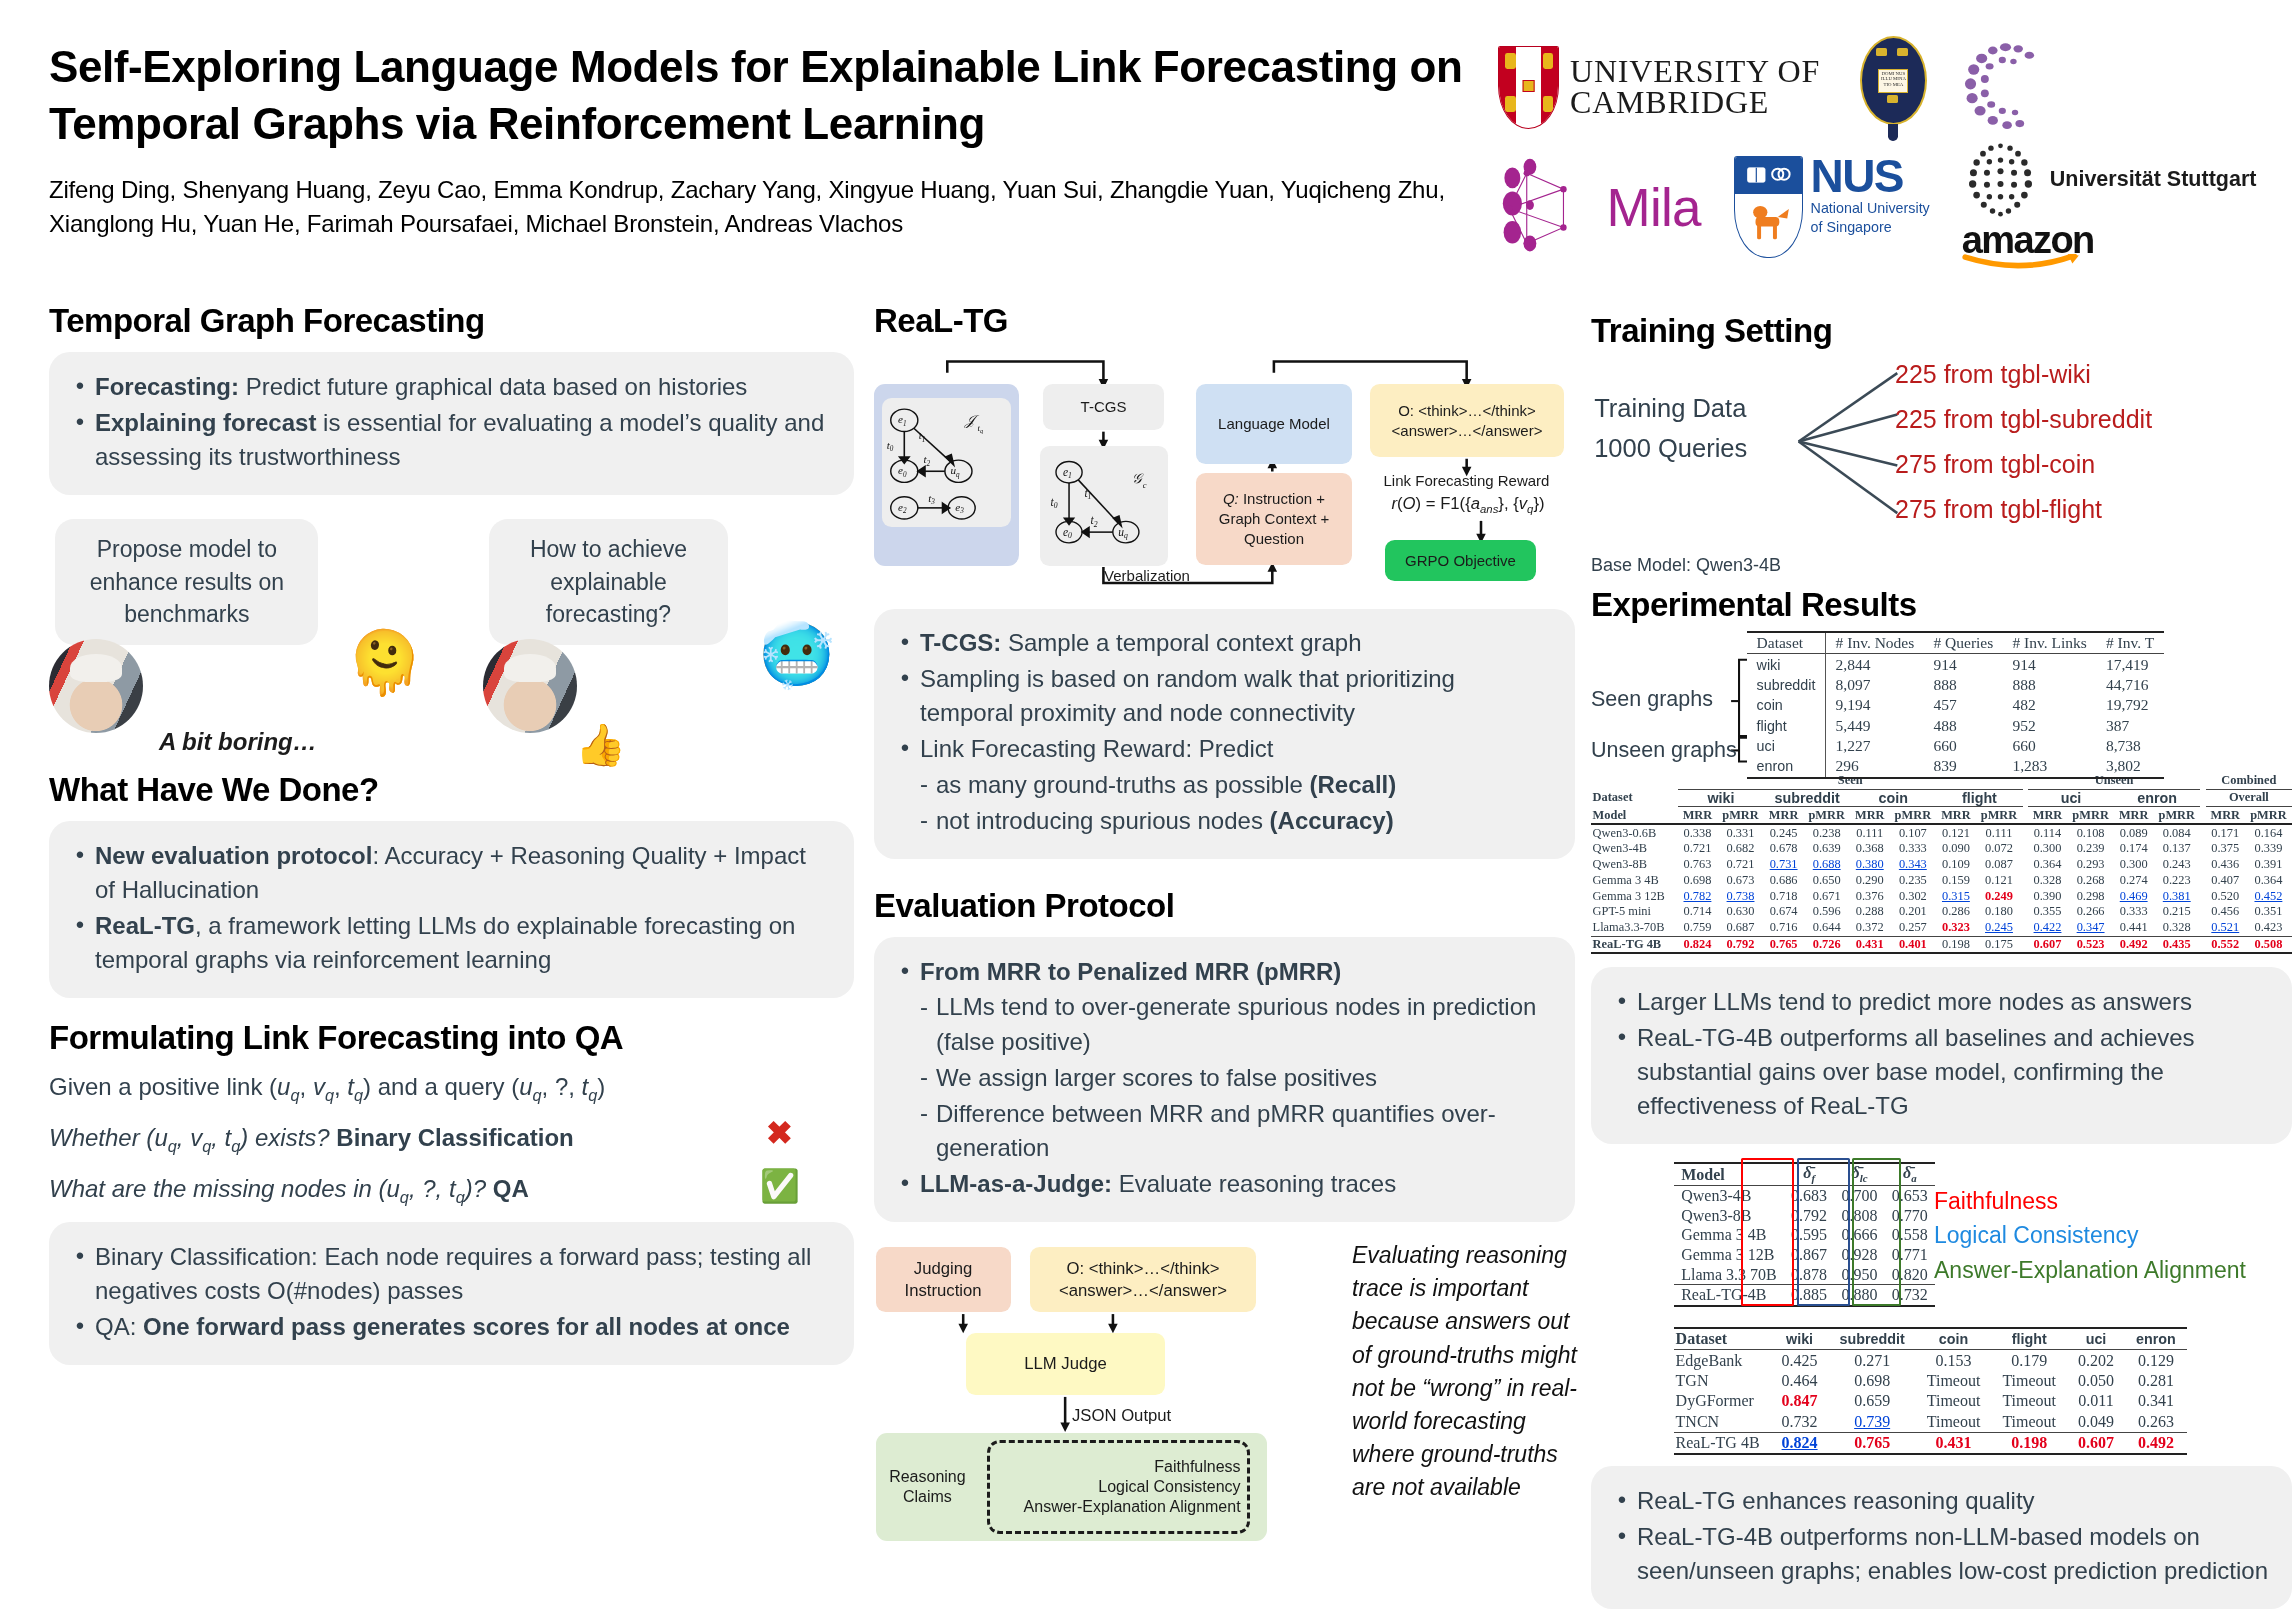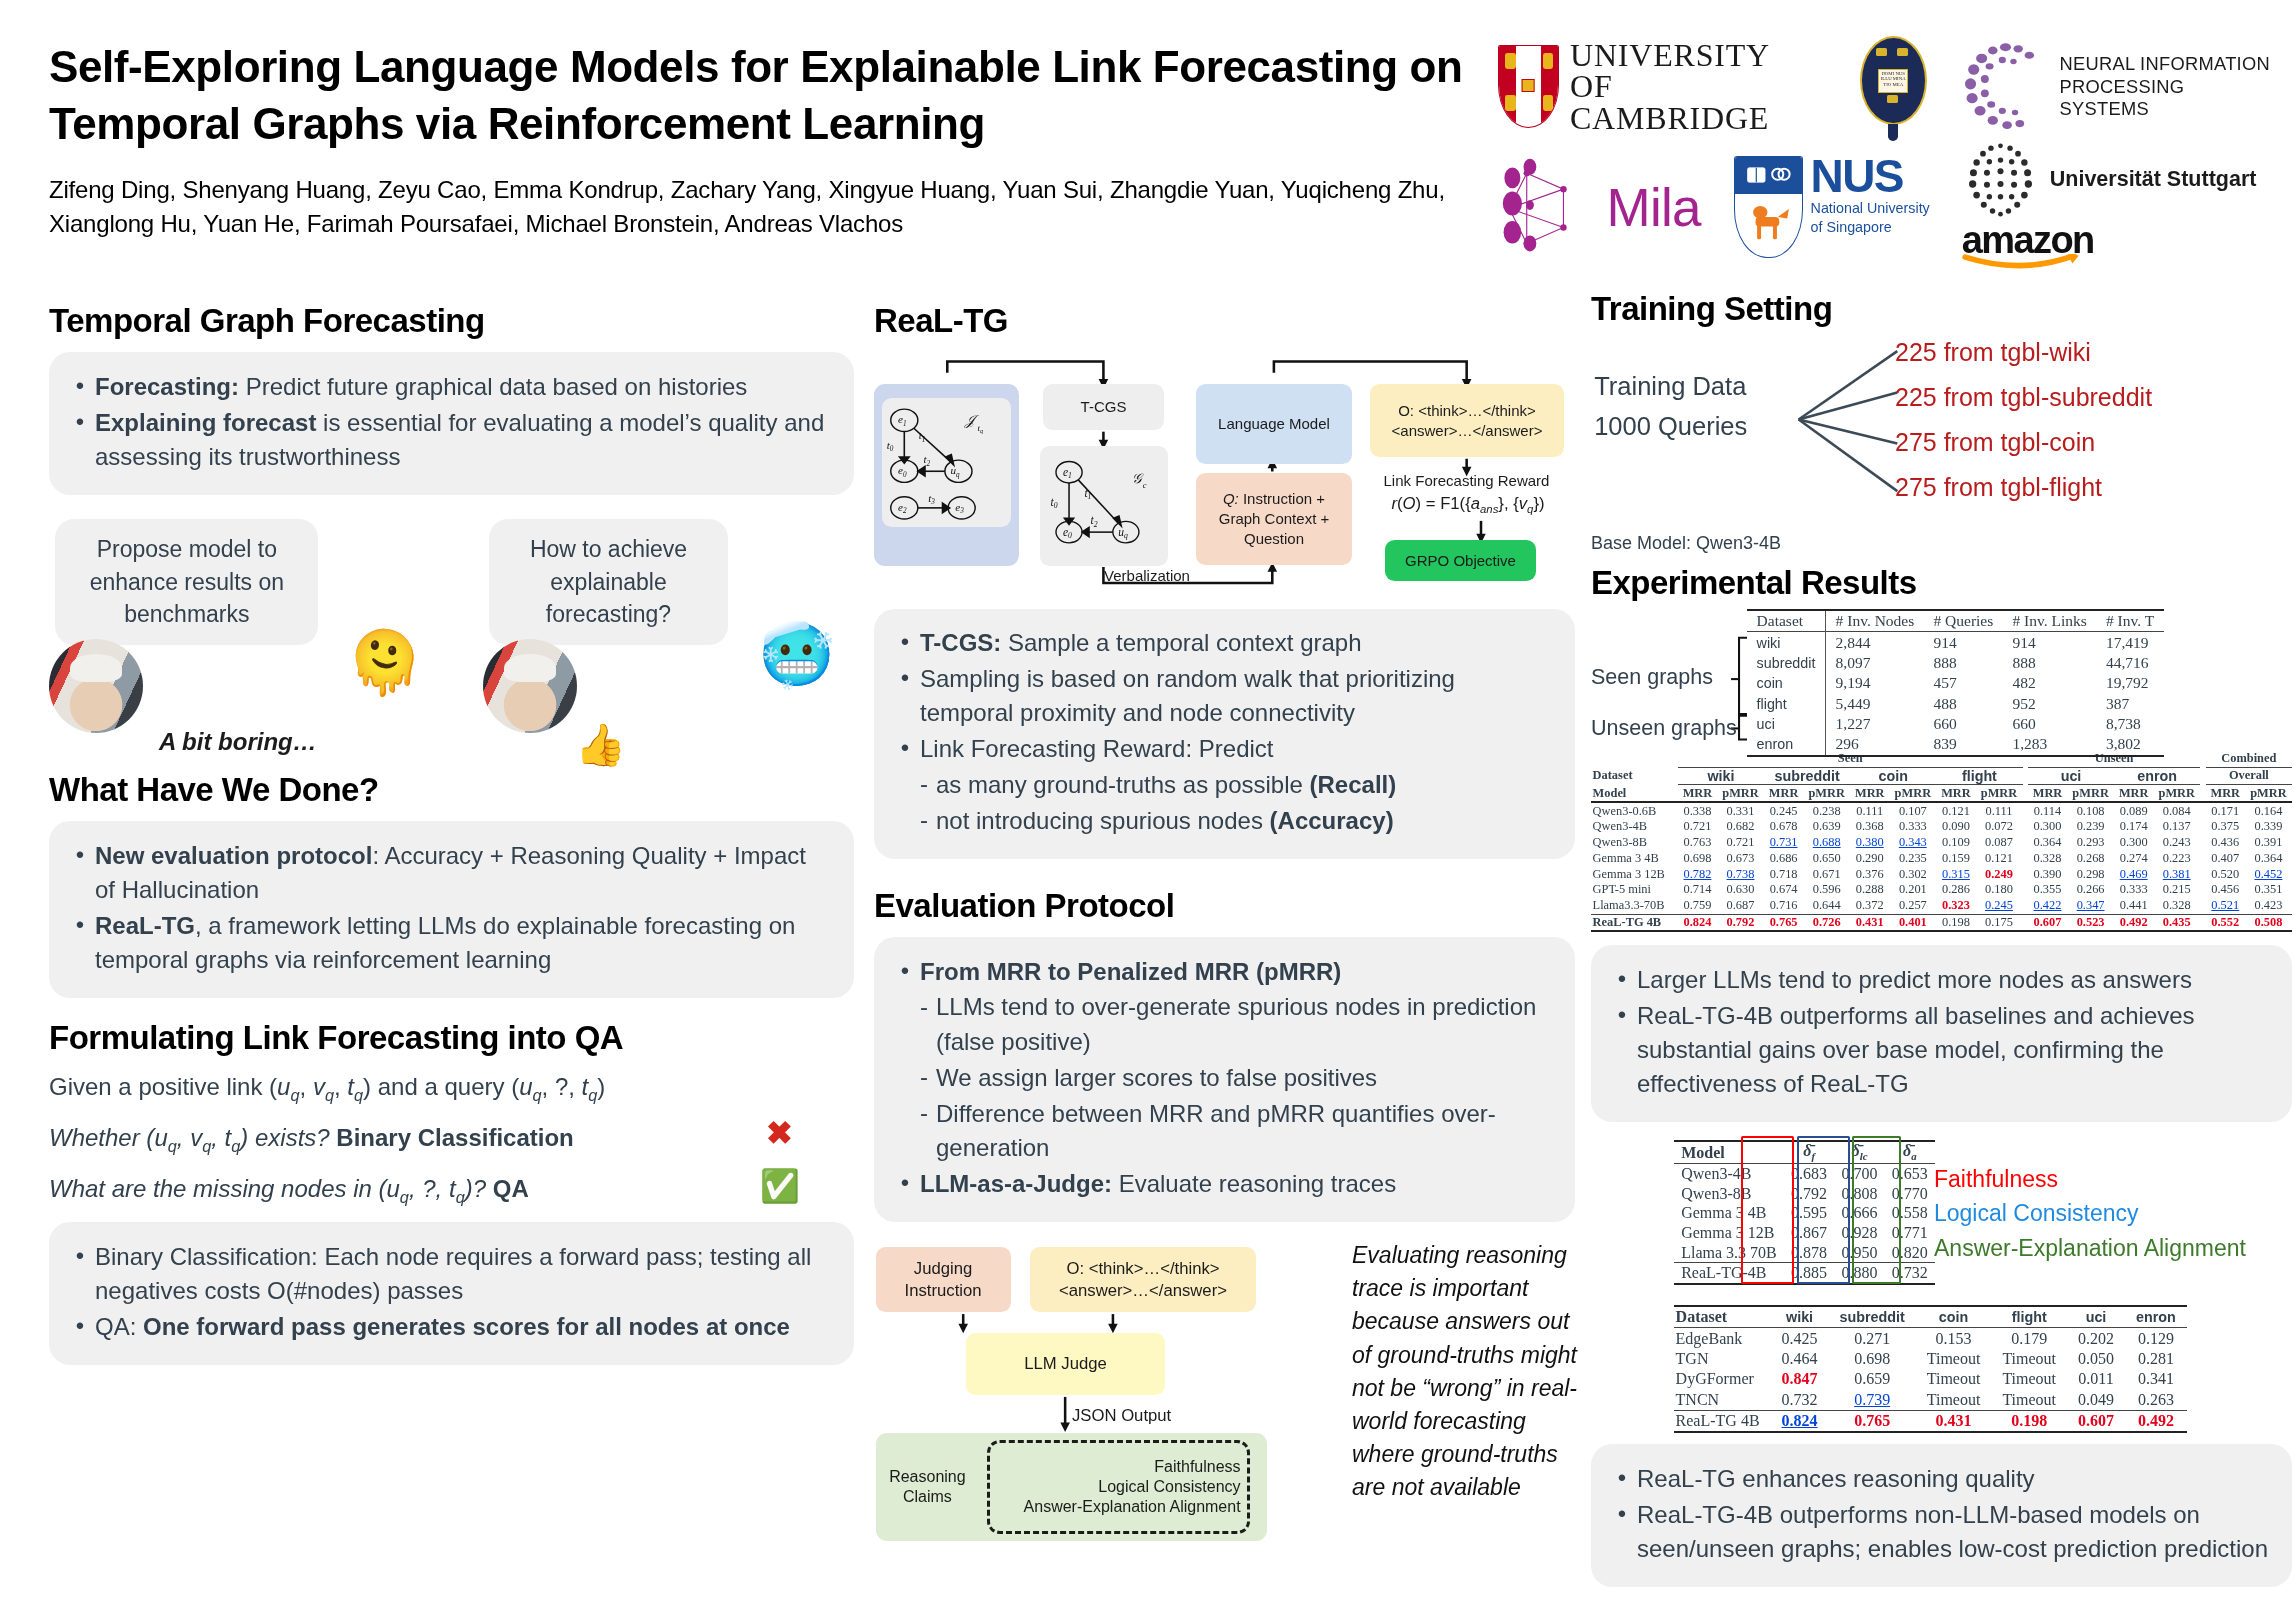--- a/index.html
+++ b/index.html
@@ -90,21 +90,21 @@
   .stutt-dots { width: 77px; height: 78px; position: relative; }
   .stutt-text { font-size: 21.5px; color: #1b1b1b; font-weight: 600; }
   .amazon { margin-top: 4.8px; }
   .amz-word { font-size: 38px; color: #111; font-weight: bold; letter-spacing: -1.6px; line-height: 0.9;}
   .amz-smile { width: 120px; height: 16px; margin-top: -3.2px; }
 
   
   .col { position: absolute; }
   .col-left  { left: 49px;   top: 303px; width: 805px; }
   .col-mid   { left: 874px; top: 303px; width: 701px;  }
-  .col-right { left: 1591px; top: 291px; width: 701px;  }
+  .col-right { left: 1591px; top: 313px; width: 701px;  }
 
   h2.sec {
     font-size: 33px; font-weight: bold; color: #000; letter-spacing: -0.5px;
     margin: 0 0 12.8px 0; line-height: 1.1;
   }
   .card {
     background: #f0f0f0; border-radius: 21px; padding: 17.5px 22px 19px 22px;
   }
   ul.blist { list-style: none; }
   ul.blist > li {
@@ -306,24 +306,20 @@
                 <ellipse cx="36" cy="34" rx="5" ry="4"></ellipse>
                   <ellipse cx="30" cy="50" rx="5" ry="5"></ellipse>
                 <ellipse cx="30" cy="68" rx="5" ry="5"></ellipse>
                   <ellipse cx="38" cy="82" rx="5" ry="4"></ellipse>
                 <ellipse cx="52" cy="90" rx="4.5" ry="4"></ellipse>
                   <ellipse cx="52" cy="26" rx="4.5" ry="4"></ellipse>
                 <ellipse cx="66" cy="28" rx="4" ry="3.5"></ellipse>
                   <ellipse cx="68" cy="92" rx="4" ry="3.5"></ellipse>
               </g>
             </svg>
-          </div>
-          <div class="neurips-text">
-            <div>NEURAL INFORMATION</div>
-            <div>PROCESSING SYSTEMS</div>
           </div>
         </div>
       </div>
 
       <div class="logo-row lr2">
         <div class="mila">
           <div class="mila-graph">
             <svg width="99" height="107" viewBox="0 0 124 134">
               <g stroke="#a4248f" stroke-width="1.4" fill="none">
                 <path d="M36 24 L82 44 L82 92 L36 112 L14 68 Z"></path>

